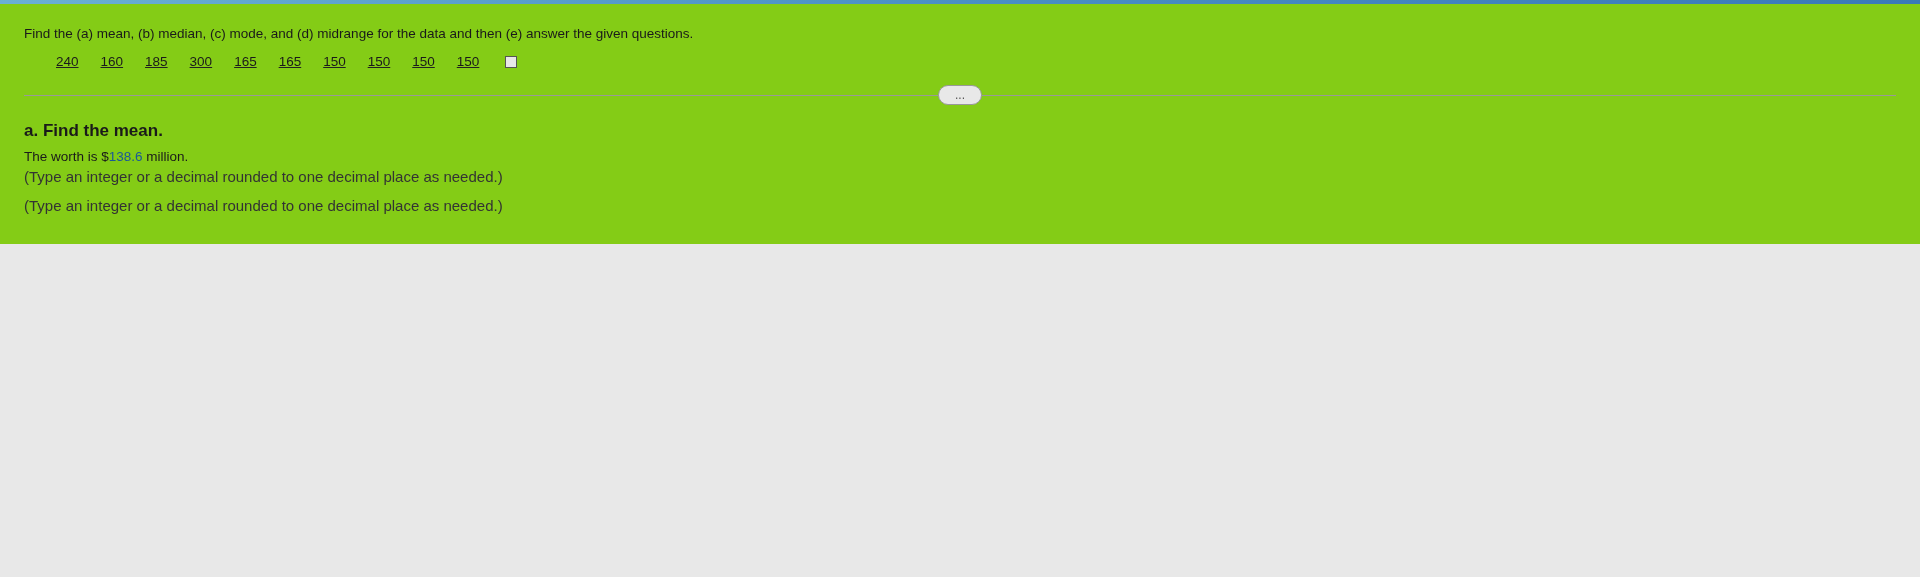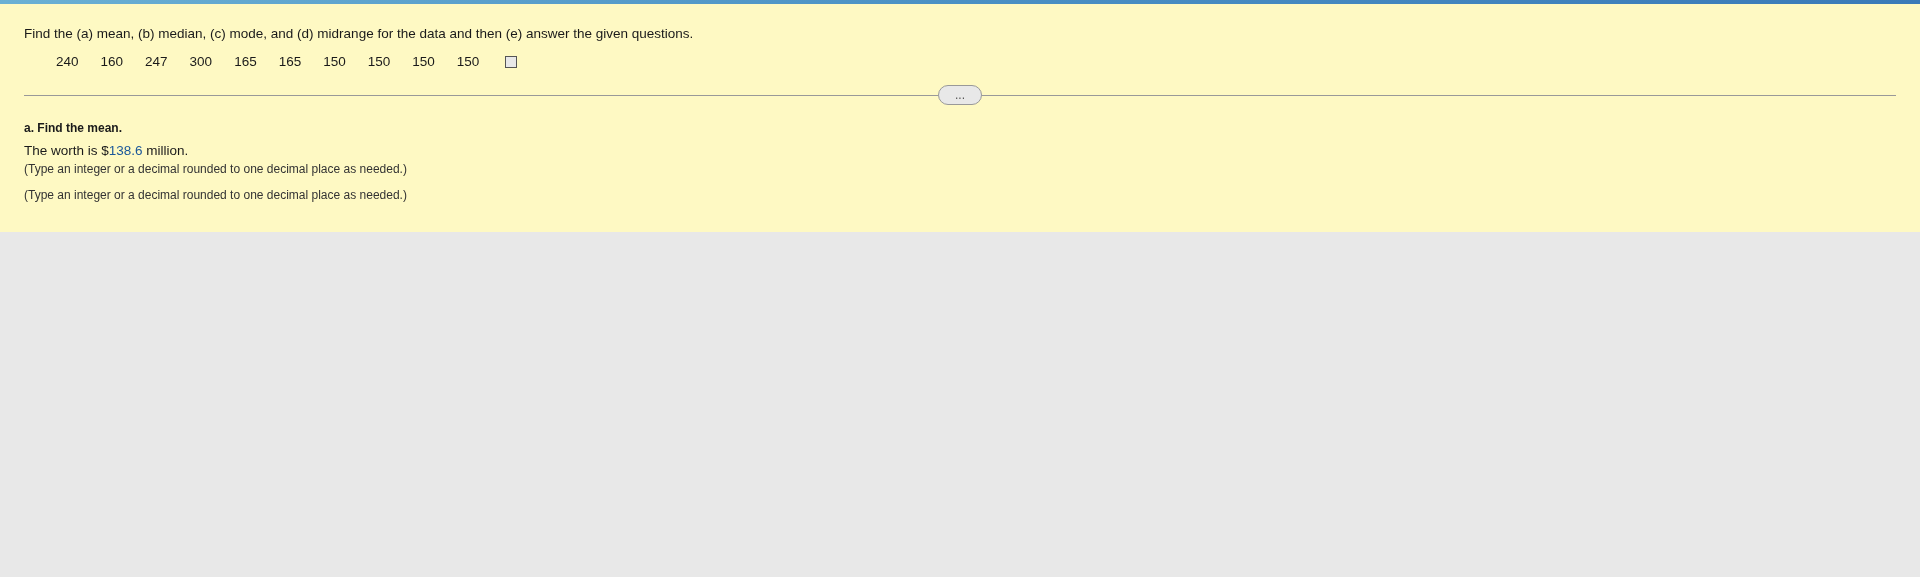--- a/index.html
+++ b/index.html
@@ -11,21 +11,21 @@
     body {
       background-color: #e8e8e8;
       font-family: Arial, sans-serif;
       font-size: 14px;
       color: #222;
       width: 1920px;
       min-height: 577px;
     }
 
     .page-container {
-      background-color: #fef9c3;
+      background-color: #84cc16;
       padding: 18px 24px;
       width: 1920px;
     }
 
     .question-text {
       font-size: 13.5px;
       color: #1a1a1a;
       margin-bottom: 10px;
       line-height: 1.5;
     }
@@ -35,20 +35,21 @@
     }
 
     .data-row {
       display: flex;
       align-items: center;
       gap: 22px;
       margin-left: 32px;
       margin-top: 10px;
       margin-bottom: 14px;
       font-size: 13.5px;
+      text-decoration: underline;
     }
 
     .data-value {
       font-size: 13.5px;
       color: #1a1a1a;
     }
 
     .data-icon {
       display: inline-block;
       width: 12px;
@@ -78,21 +79,21 @@
       color: #555;
       border: 1px solid #999;
       border-radius: 10px;
       background: #e8e8e8;
       display: flex;
       align-items: center;
       height: 20px;
     }
 
     .section-label {
-      font-size: 12px;
+      font-size: 17px;
       font-weight: bold;
       margin-bottom: 8px;
       color: #1a1a1a;
     }
 
     .section-label span.bold-letter {
       font-weight: bold;
     }
 
     .answer-text {
@@ -113,21 +114,21 @@
       font-size: 13.5px;
       outline: none;
     }
 
     .answer-value {
       color: #1a5799;
       font-size: 13.5px;
     }
 
     .hint-text {
-      font-size: 12px;
+      font-size: 15px;
       color: #333;
       margin-top: 2px;
       margin-bottom: 12px;
     }
 
     .section-block {
       margin-bottom: 4px;
     }
 
     .top-blue-bar {
@@ -150,21 +151,21 @@
 
 <div class="page-container">
   <div class="content-wrapper">
 
     <p class="question-text question-text-block">Find the (a) mean, (b) median, (c) mode, and (d) midrange for the data and then (e) answer the given questions.</p>
 
 
     <div class="data-row">
       <span class="data-value">240</span>
       <span class="data-value">160</span>
-      <span class="data-value">247</span>
+      <span class="data-value">185</span>
       <span class="data-value">300</span>
       <span class="data-value">165</span>
       <span class="data-value">165</span>
       <span class="data-value">150</span>
       <span class="data-value">150</span>
       <span class="data-value">150</span>
       <span class="data-value">150</span>
       <span class="data-icon"></span>
     </div>
 

